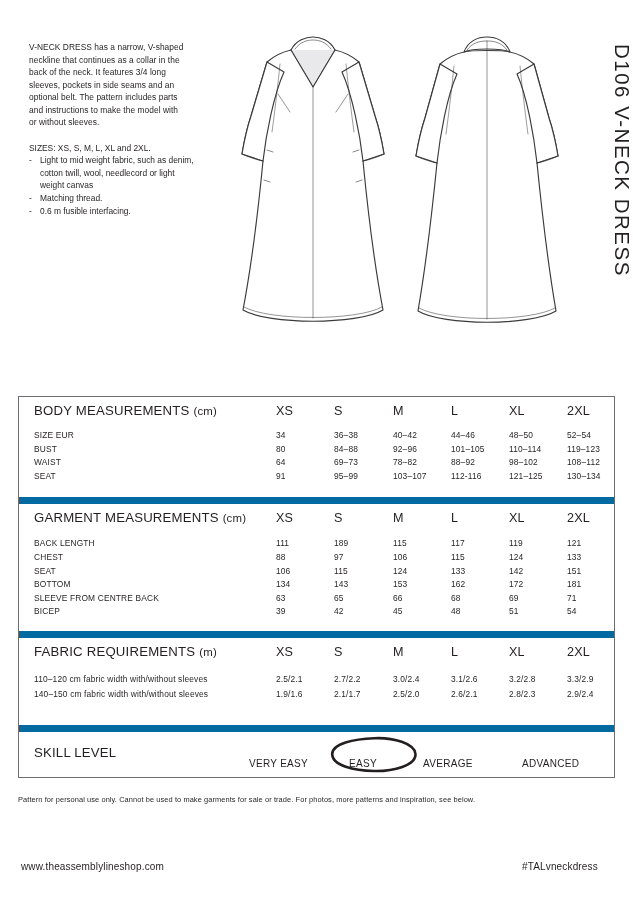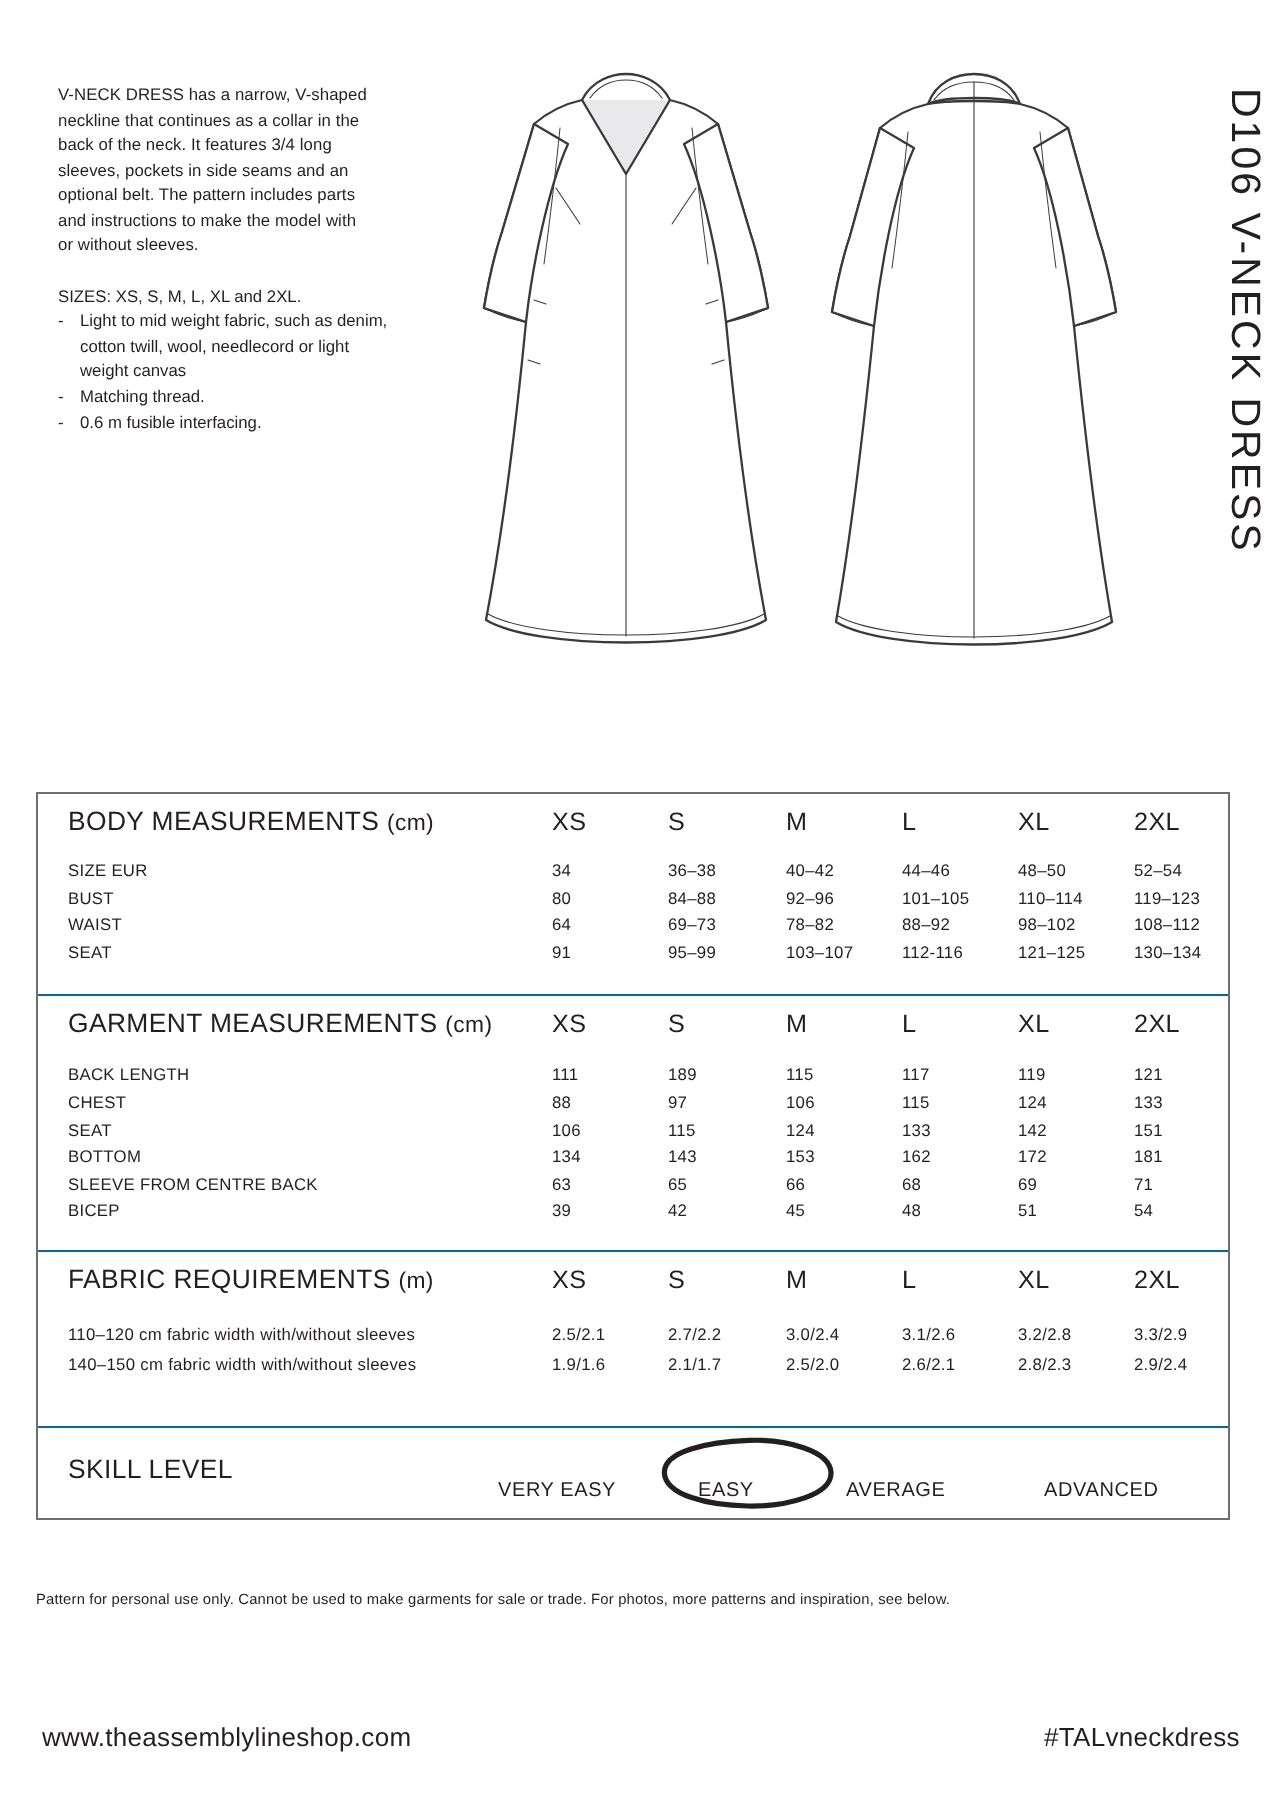--- a/index.html
+++ b/index.html
@@ -84,21 +84,21 @@
   
   #spec-table {
     position: absolute;
     left: 18px;
     top: 396px;
     width: 597px;
     border: 1px solid #6d6e71;
     box-sizing: border-box;
   }
   .tbl-section {
-    border-bottom: 1px solid #0369a1;
+    border-bottom: 7px solid #0369a1;
     position: relative;
   }
   .tbl-section:last-child { border-bottom: none; }
 
   .sec-head {
     position: relative;
     height: 30px;
   }
   .sec-title {
     position: absolute;
@@ -195,21 +195,21 @@
   #footer-links {
     position: absolute;
     left: 0;
     top: 861px;
     width: 633px;
     height: 16px;
   }
   .footer-item {
     position: absolute;
     top: 0;
-    font-size: 13px;
+    font-size: 10px;
     letter-spacing: 0.15px;
     white-space: nowrap;
   }
   #footer-web    { left: 21px; }
   #footer-social { left: 284px; margin-top: 48px; }
   #footer-tag    { left: 522px; }
 </style>
 </head>
 <body>
 

